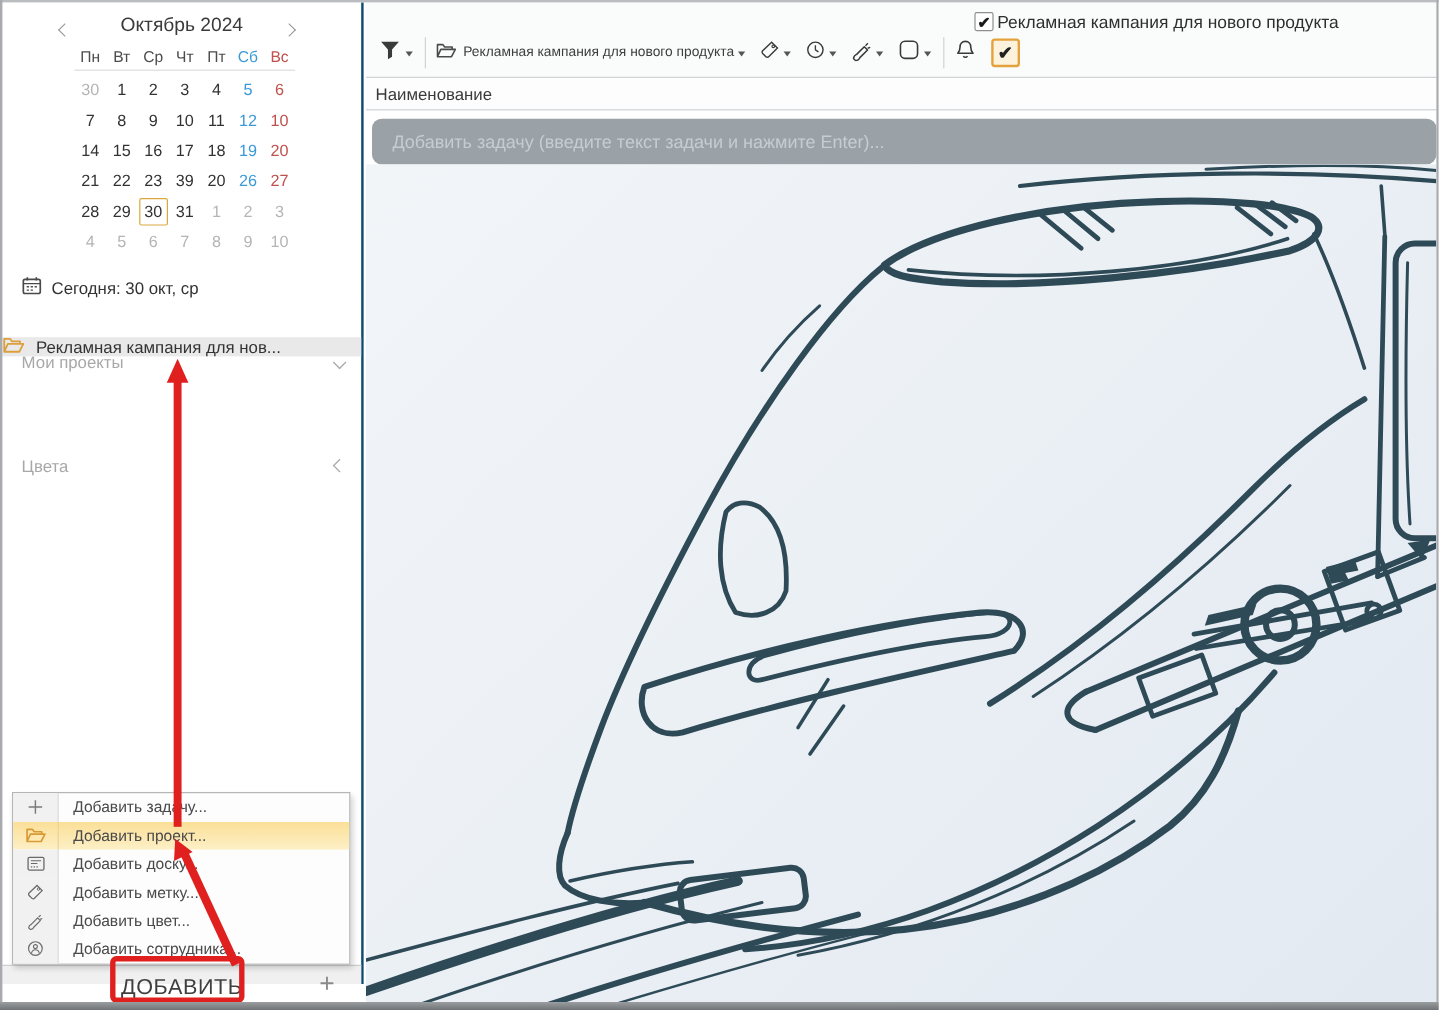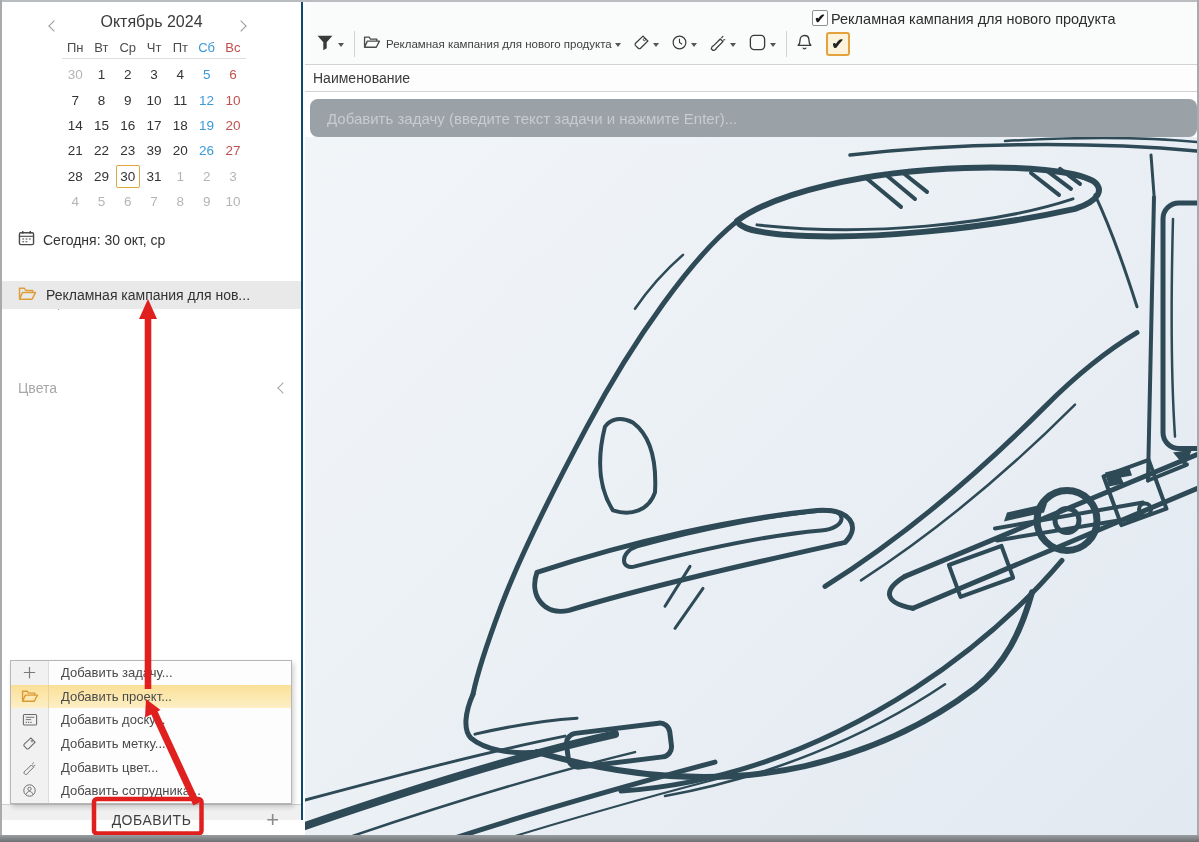--- a/index.html
+++ b/index.html
@@ -25,33 +25,33 @@
   .cal-head{ position:absolute; top:38px; left:60px; width:184px; display:grid; grid-template-columns:repeat(7,26.3px); border-bottom:1px solid #ddd; padding-bottom:3px; }
   .cal-head span{ text-align:center; font-size:13px; color:#4c4c4c; }
   .cal-head span.sat{ color:#3b99d8; } .cal-head span.sun{ color:#c0504d; }
   .cal-grid{ position:absolute; top:60px; left:60px; width:184px; display:grid; grid-template-columns:repeat(7,26.3px); grid-auto-rows:25.4px; }
   .dc{ display:flex; align-items:center; justify-content:center; font-size:13.5px; color:#333; cursor:pointer; }
   .dc.sat{ color:#3b99d8; } .dc.sun{ color:#c0504d; } .dc.mut{ color:#b5b5b5; }
   .dc.today{ border:1.5px solid #dba73e; border-radius:2px; width:24px; height:23px; align-self:center; justify-self:center; }
   .today-row{ position:absolute; top:228px; left:16px; display:flex; align-items:center; gap:8px; font-size:14px; color:#333; }
   .side-row{ position:absolute; left:16px; right:14px; height:24px; display:flex; align-items:center; font-size:14px; color:#a8a8a8; cursor:pointer;margin-top:34px; }
   .side-row .chev{ margin-left:auto; border-color:#a8a8a8; }
-  .proj-row{ position:absolute; top:279px; left:0; right:0; height:28px; background:#e9e9e9; display:flex; align-items:center; padding-left:16px; gap:9px; font-size:14px; color:#333; cursor:pointer; }
+  .proj-row{ position:absolute; top:279px; left:0; right:0; height:16px; background:#e9e9e9; display:flex; align-items:center; gap:9px; font-size:14px; color:#333; cursor:pointer; }
 
   
   .cmenu{ position:absolute; left:8px; top:658px; width:282px; background:#fdfdfd; border:1px solid #b6b6b6; box-shadow:2px 3px 5px rgba(0,0,0,.18); z-index:10; }
   .cmenu-row{ position:relative; height:23.6px; display:flex; align-items:center; cursor:pointer; }
   .cmenu-row .gutter{ width:38px; height:100%; background:#f1f1f1; border-right:1px solid #dcdcdc; display:flex; align-items:center; justify-content:center; flex:none; }
   .cmenu-row .lbl{ padding-left:12px; font-size:13px; color:#4a4a4a; }
   .cmenu-row.hl{ background:linear-gradient(180deg,#fbdf97,#fdf0c6); }
   .cmenu-row.hl .gutter{ background:transparent; border-right-color:#e8d49a; }
 
   
   .bottom-bar{ position:absolute; left:0; right:0; top:802px; bottom:0; background:#f0f0f0; border-top:1px solid #cfcfcf; }
-  .add-label{ position:absolute; left:0; right:0; top:7px; text-align:center; font-size:14px; letter-spacing:.5px; color:#3f3f3f; cursor:pointer; }
+  .add-label{ position:absolute; left:0; right:0; top:7px; text-align:center; font-size:18px; letter-spacing:.5px; color:#3f3f3f; cursor:pointer; }
   .plus-btn{ position:absolute; right:22px; top:2px; font-size:22px; font-weight:300; color:#8a8a8a; cursor:pointer; }
 
   
   .main{ position:absolute; left:305px; right:2px; top:2px; bottom:7px; background:#fff; }
   .main-header{ position:absolute; left:0; right:0; top:0; height:63px; background:#fafbfb; border-bottom:1px solid #cfd3d6; }
   .title-check{ position:absolute; left:507px; top:8px; display:flex; align-items:flex-start; gap:3px; }
   .cb{ width:16px; height:16px; background:#fff; border:1.5px solid #8f8f8f; border-radius:2px; display:flex; align-items:center; justify-content:center; font-size:13px; font-weight:bold; color:#1a1a1a; cursor:pointer; }
   .title-check .t{ font-size:14.5px; color:#2e2e2e; margin-top:1px; }
   .toolbar{ position:absolute; left:10px; bottom:4px; height:32px; display:flex; align-items:center; }
   .tb-item{ display:flex; align-items:center; cursor:pointer; margin-right:6px; }

